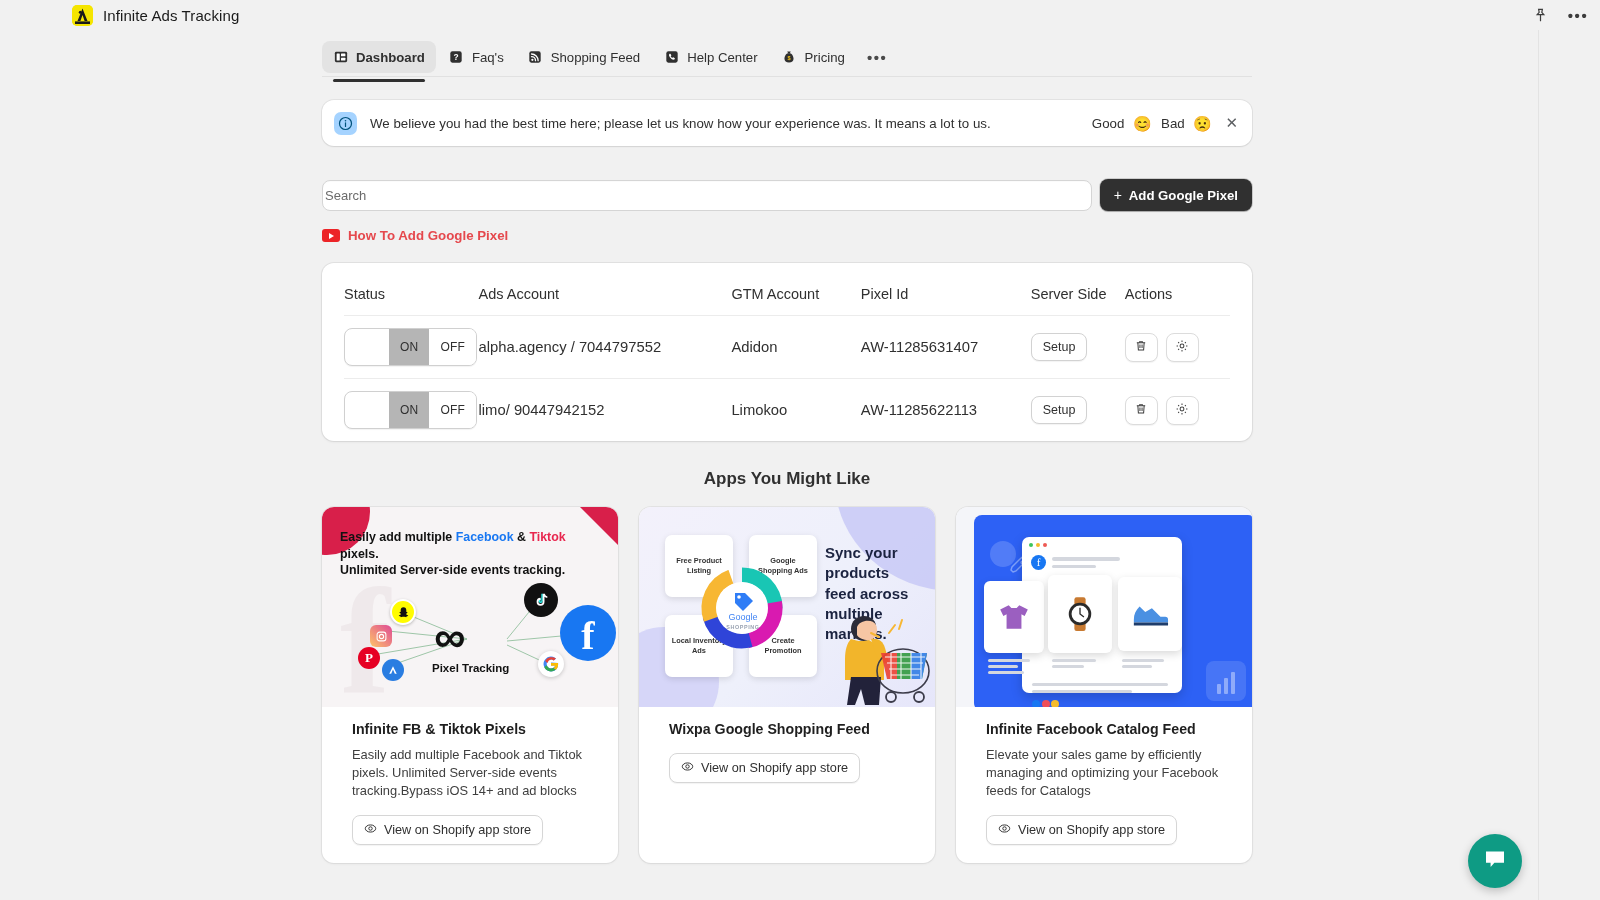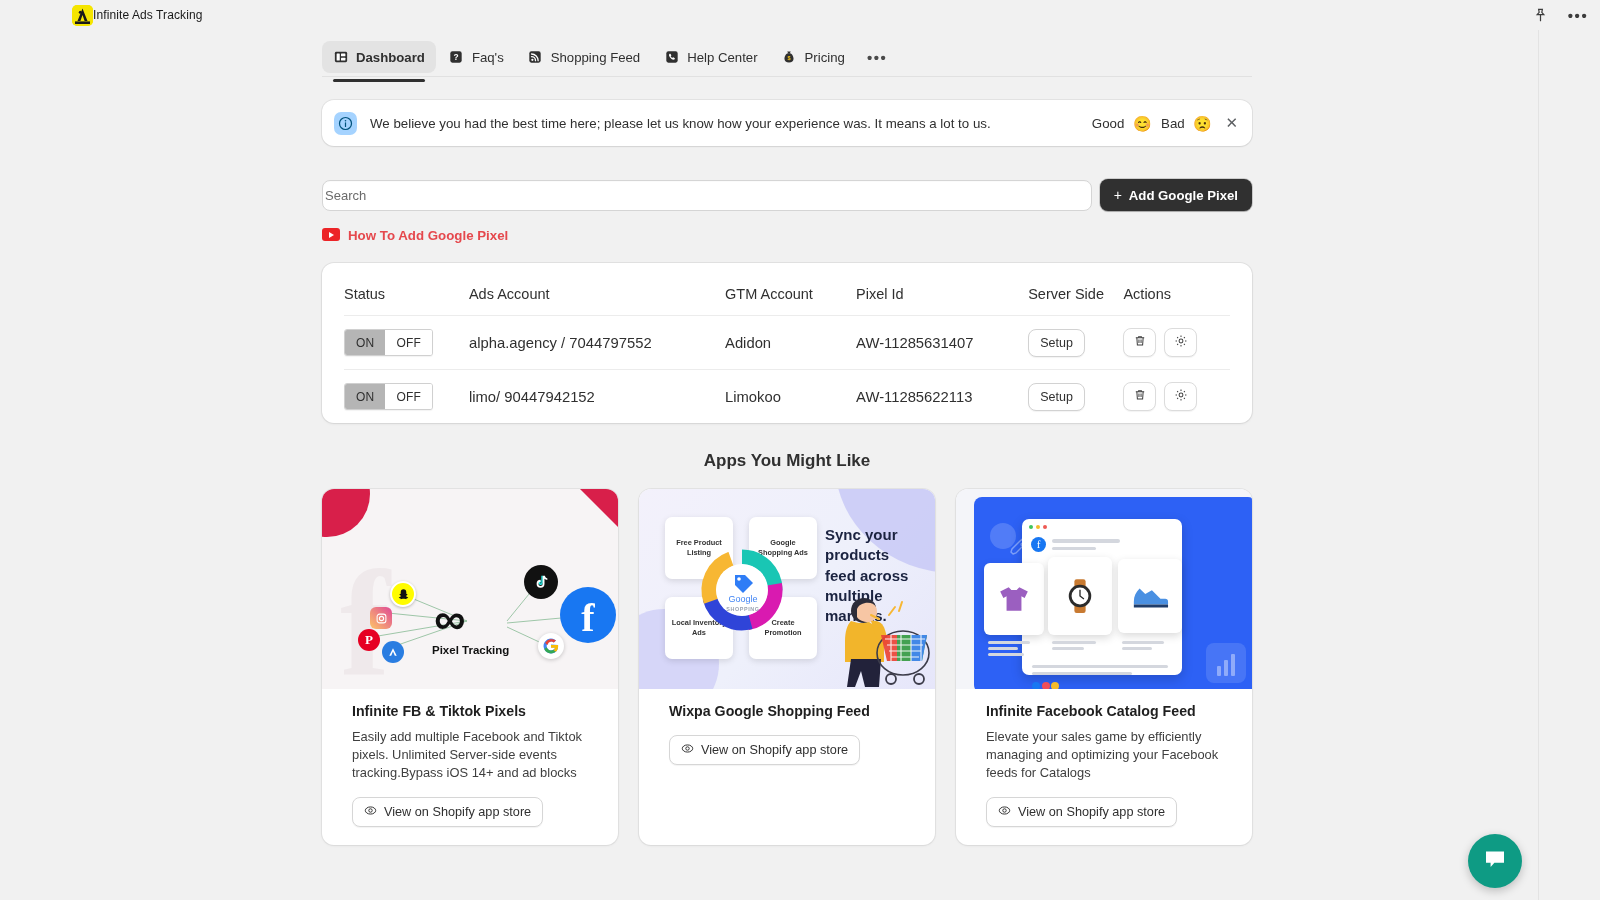--- a/index.html
+++ b/index.html
@@ -24,22 +24,23 @@
     width: 21px; height: 21px;
     border-radius: 5px;
     background: #f5e500;
     display: flex; align-items: center; justify-content: center;
     flex: 0 0 auto;
     overflow: hidden;
     position: relative;
   }
   .app-logo svg { display: block; }
   .app-title {
-    font-size: 12px;
+    font-size: 15px;
     color: #1a1a1a;
+    margin-left: 10px;
     letter-spacing: .1px;
     white-space: nowrap;
   }
   .topbar-right {
     margin-left: auto;
     display: flex; align-items: center; gap: 18px;
   }
   .tb-icon {
     width: 20px; height: 20px;
     display: flex; align-items: center; justify-content: center;
@@ -162,21 +163,21 @@
     cursor: pointer;
     font-family: "Liberation Sans", sans-serif;
     box-shadow: 0 0 0 1px rgba(0,0,0,.15), 0 1px 1px rgba(0,0,0,.18);
     white-space: nowrap;
   }
   .plus { font-size: 14px; font-weight: 500; line-height: 1; }
 
   
   .howto {
     margin-top: 17px;
-    display:flex; align-items:flex-start; gap: 8px;
+    display:flex; align-items:center; gap: 8px;
     cursor:pointer;
     width: max-content;
   }
   .yt {
     width: 18px; height: 13px; border-radius: 3px;
     background: #ec2427;
     display:flex; align-items:center; justify-content:center;
     flex: 0 0 auto;
   }
   .yt::after {
@@ -217,27 +218,28 @@
   tbody tr:last-child td { border-bottom: none; }
   .col-status { width: 122px; }
   .col-ads     { width: 250px; }
   .col-gtm     { width: 128px; }
   .col-pixel   { width: 168px; }
   .col-server  { width: 93px; }
   .col-actions { width: 104px; }
 
   .toggle {
     display: inline-flex;
-    border-radius: 3px;
+    border-radius: 8px;
     overflow: hidden;
     border: 1px solid #d0d0d0;
     background:#fff;
-    height: 27px;
+    height: 38px;
     box-shadow: 0 1px 1px rgba(0,0,0,.05);
     cursor: pointer;
+    padding-left: 44px;
   }
   .toggle span {
     display:flex; align-items:center; justify-content:center;
     font-size: 12px;
     padding: 0 11px;
     color: #303030;
     letter-spacing: .2px;
   }
   .toggle .on  { background: #b5b5b5; color:#2f2f2f; font-weight:500;}
   .toggle .off { background: #fff; }
@@ -562,20 +564,24 @@
 
     <div class="apps-title">Apps You Might Like</div>
 
     <div class="apps-grid">
 
       <div class="app-card">
         <div class="app-thumb th1">
           <div class="corner"></div>
             <div class="corner2"></div>
           <div class="ghost">f</div>
+          <div class="hl">
+            <span>Easily add multiple </span><span class="fbw">Facebook</span><span> &amp; </span><span class="tkw">Tiktok</span><span> pixels.</span><br>
+            <span>Unlimited Server-side events tracking.</span>
+          </div>
           <svg style="position:absolute;left:0;top:0" width="296" height="200">
             <line x1="82" y1="106" x2="145" y2="132"></line>
             <line x1="66" y1="124" x2="145" y2="132"></line>
             <line x1="50" y1="148" x2="145" y2="132"></line>
             <line x1="70" y1="158" x2="145" y2="132"></line>
             <line x1="185" y1="132" x2="216" y2="94"></line>
             <line x1="185" y1="134" x2="250" y2="128"></line>
             <line x1="185" y1="138" x2="228" y2="158"></line>
           </svg>
           <div class="bub" style="left:68px;top:92px;width:26px;height:26px;background:#fffc00;border:2px solid #fff;box-shadow:0 1px 3px rgba(0,0,0,.25);">

